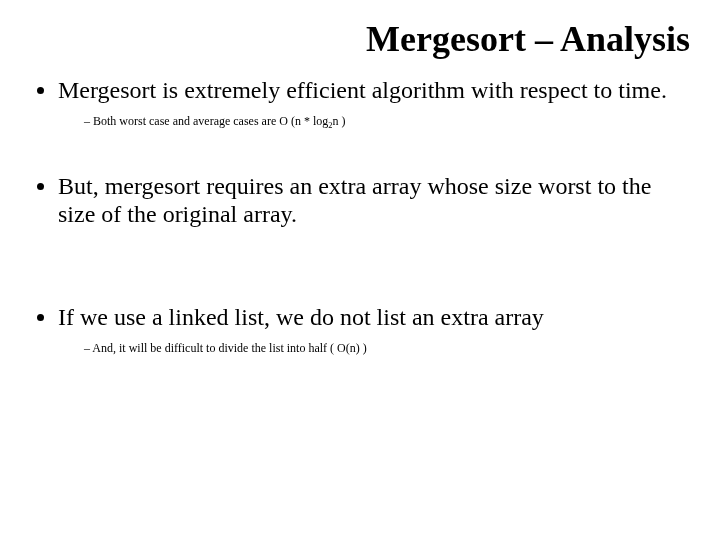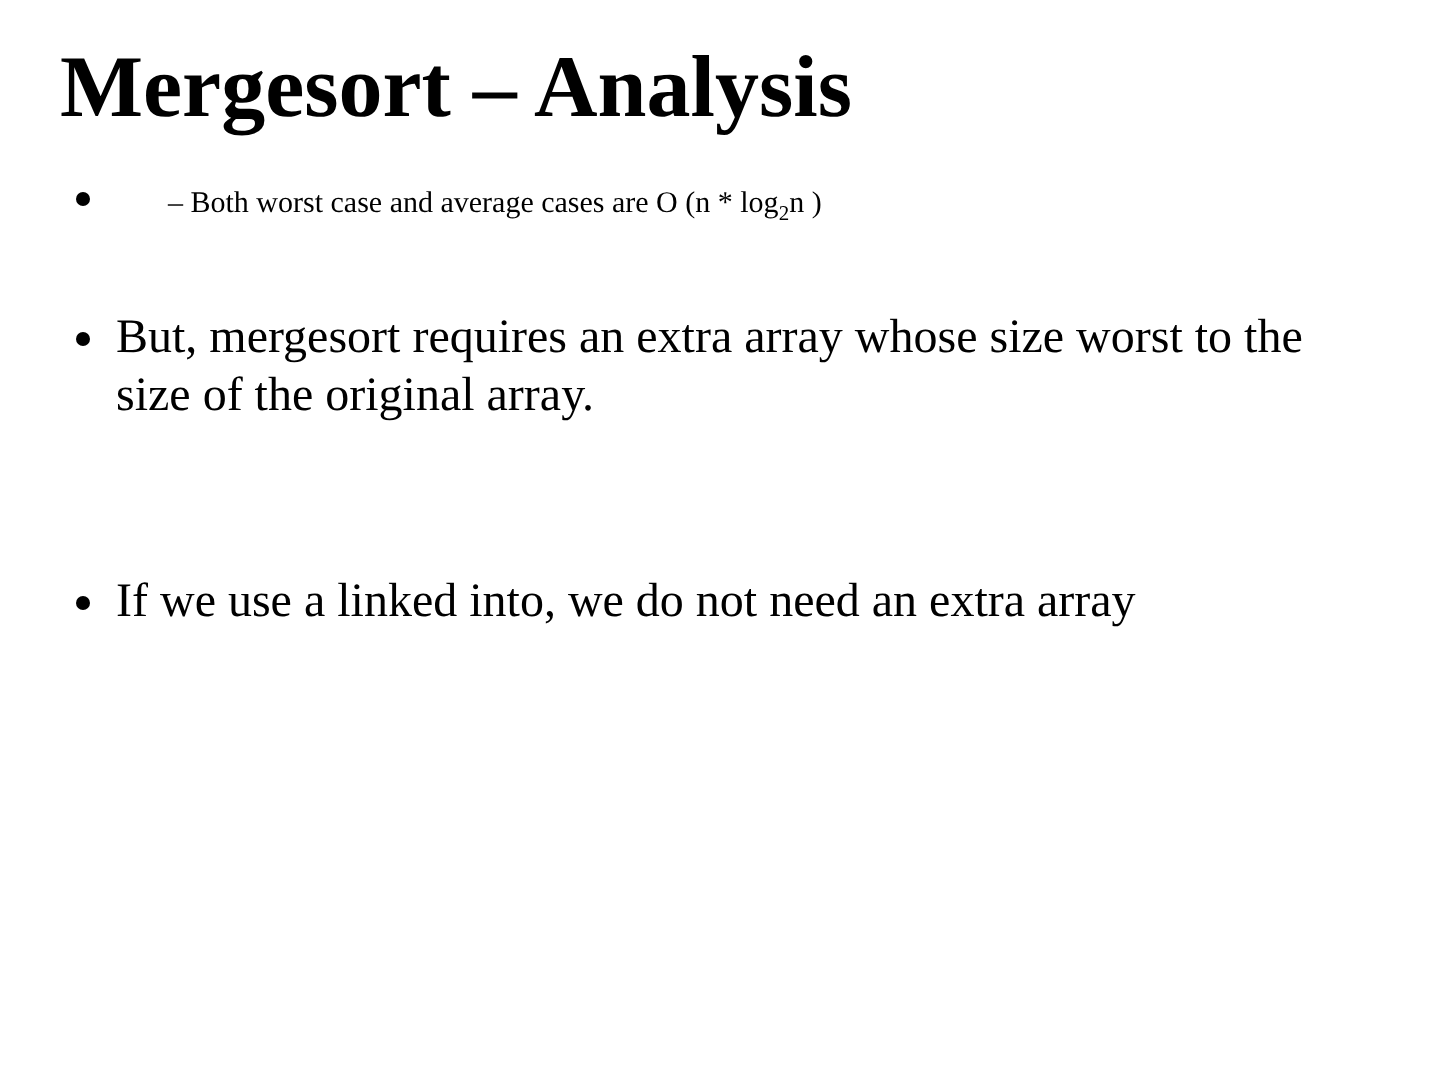--- a/index.html
+++ b/index.html
@@ -11,77 +11,81 @@
     font-family: "Times New Roman", Times, serif;
     color: #000;
   }
   .slide {
     box-sizing: border-box;
     width: 720px;
     height: 540px;
     padding: 18px 30px 20px 30px;
   }
   .title {
-    text-align: left;
+    text-align: right;
     font-weight: bold;
-    font-size: 44px;
+    font-size: 36px;
     margin: 0 0 16px 0;
   }
   ul.level1 {
     list-style: disc;
     margin: 0;
     padding-left: 28px;
   }
   ul.level1 > li {
     font-size: 24px;
     line-height: 1.2;
     margin-bottom: 6px;
   }
   ul.level2 {
     list-style: none;
     margin: 8px 0 0 0;
     padding-left: 26px;
   }
   ul.level2 > li {
-    font-size: 15px;
+    font-size: 12px;
     line-height: 1.35;
   }
   ul.level2 > li::before {
     content: "–  ";
   }
   .gap {
     height: 28px;
     list-style: none;
   }
   .gap::marker { content: ""; }
   sub { font-size: 0.7em; vertical-align: sub; }
 </style>
 </head>
 <body>
 
 <div class="slide">
   <h1 class="title">Mergesort – Analysis</h1>
 
   <ul class="level1">
     <li>
+      <span>Mergesort is extremely efficient algorithm with respect to time.</span>
       <ul class="level2">
         <li>
           <span>Both worst case and average cases are O (n * log</span><sub>2</sub><span>n )</span>
         </li>
       </ul>
     </li>
 
     <li class="gap"></li>
 
     <li>
       <span>But, mergesort requires an extra array whose size worst to the size of the original array.</span>
     </li>
 
     <li class="gap"></li>
     <li class="gap"></li>
 
     <li>
-      <span>If we use a linked into, we do not need an extra array</span>
+      <span>If we use a linked list, we do not list an extra array</span>
       <ul class="level2">
+        <li>
+          <span>And, it will be difficult to divide the list into half ( O(n) )</span>
+        </li>
       </ul>
     </li>
   </ul>
 </div>
 
 </body></html>

